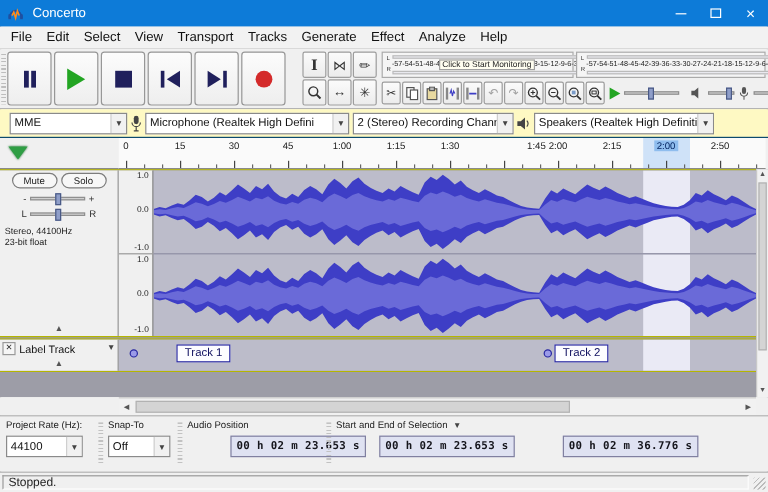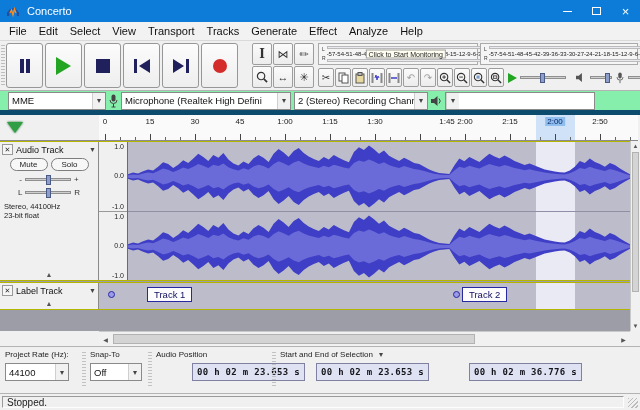--- a/index.html
+++ b/index.html
@@ -61,21 +61,21 @@
 
   #editbar { position:absolute; left:318px; top:27px; display:flex; gap:1px; }
   #editbar .sbtn { width:16px; height:19px; font-size:10px; }
   #playspeed { position:absolute; left:508px; top:27px; height:19px; display:flex; align-items:center; gap:3px; }
   .mini-play { width:0; height:0; border-left:9px solid #23a523; border-top:5px solid transparent; border-bottom:5px solid transparent; }
   .slider { position:relative; height:3px; background:#cfcfcf; border:1px solid #8f8f8f; }
   .slider .thumb { position:absolute; top:-4px; width:5px; height:10px; background:#8f9ec9; border:1px solid #4a5a86; }
   #mixer { position:absolute; left:576px; top:27px; height:19px; display:flex; align-items:center; gap:4px; }
 
   
-  #devicebar { top:91px; height:24px; background:#86efac; border-bottom:5px solid #0c4a6e;
+  #devicebar { top:91px; height:24px; background:#fef9c3; border-bottom:1px solid #0c4a6e;
                display:flex; align-items:center; gap:3px; padding-left:8px; }
   .combo { height:18px; background:#fff; border:1px solid #8a8a8a; display:flex; align-items:center; overflow:hidden; }
   .combo .ctext { flex:1; font-size:9.5px; color:#111; padding:0 3px; white-space:nowrap; overflow:hidden; }
   .combo .carrow { width:13px; align-self:stretch; background:#f1f1f1; border-left:1px solid #cfcfcf;
                    display:flex; align-items:center; justify-content:center; font-size:8px; color:#444; }
   #host-combo { width:98px; }
   #input-combo { width:170px; }
   #channels-combo { width:134px; }
   #output-combo { width:150px; }
 
@@ -440,20 +440,21 @@
     </div>
     <div class="combo" id="channels-combo">
       <span class="ctext">2 (Stereo) Recording Channels</span>
       <span class="carrow">▾</span>
     </div>
     <svg width="11" height="12" viewBox="0 0 11 12">
       <polygon points="0,4 3,4 6.5,1 6.5,11 3,8 0,8" fill="#444"></polygon>
       <path d="M8 3.5 a3.5 3.5 0 0 1 0 5" stroke="#444" fill="none" stroke-width="1"></path>
     </svg>
     <div class="combo" id="output-combo">
+      <span class="ctext">Speakers (Realtek High Definiti</span>
       <span class="carrow">▾</span>
     </div>
   </div>
 
   <div id="rulerband" class="band">
     <div id="ruler-corner">
       <div class="pin-tri"></div>
     </div>
     <div id="ruler-content">
         <div class="ruler-sel" style="left: 436.959px; width: 39.369px;"></div>
@@ -505,25 +506,20 @@
         <div class="tick-label" style="left: 411px;">2:15</div>
         <div class="tick-label insel" style="left: 456px;">2:00</div>
         <div class="tick-label" style="left: 501px;">2:50</div>
       </div>
   </div>
 
   <div id="trackarea" class="band">
 
     <div class="track-row" id="audiotrack">
       <div class="tpanel">
-        <div class="tp-head">
-          <div class="tclose"><span>✕</span></div>
-          <span class="ttitle">Audio Track</span>
-          <span class="tdrop">▼</span>
-        </div>
         <div class="btnrow">
           <div class="pillbtn">Mute</div>
           <div class="pillbtn">Solo</div>
         </div>
         <div class="sliderrow">
           <span>-</span>
           <div class="slider">
               <div class="thumb"></div>
             </div>
           <span>+</span>

